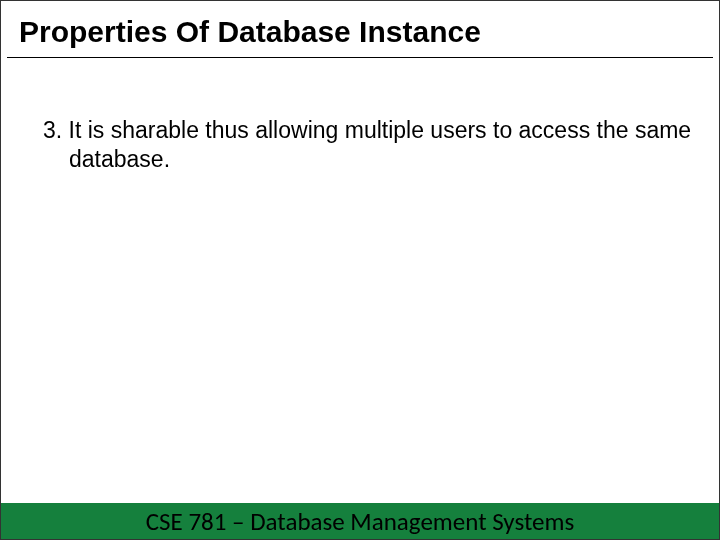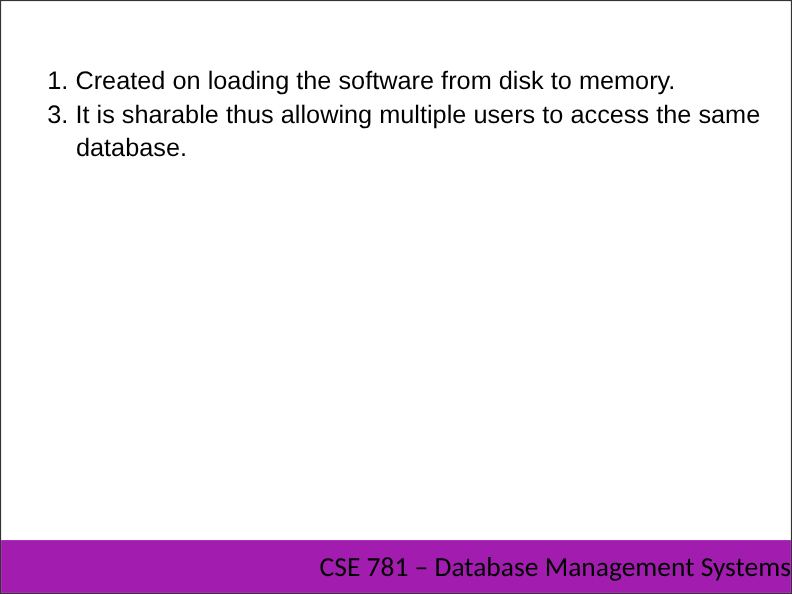--- a/index.html
+++ b/index.html
@@ -42,36 +42,38 @@
       margin-bottom: 2px;
       padding-left: 46px;
       text-indent: -26px;
       font-family: Arial, Helvetica, sans-serif;
     }
     .footer-bar {
       position: absolute;
       bottom: 0;
       left: 0;
       right: 0;
-      height: 48px;
-      background: #a21caf;
+      height: 36px;
+      background: #15803d;
       display: flex;
       align-items: center;
-      justify-content: flex-end;
+      justify-content: center;
     }
     .footer-text {
       font-size: 25px;
       color: #000;
       font-family: Calibri, Arial, sans-serif;
     }
   </style>
 </head>
 <body>
 
 <div class="slide">
+  <div class="title-area">
+    <h1 class="title">Properties Of Database Instance</h1>
+  </div>
   <div class="content-area">
-    <div class="list-item">1. Created on loading the software from disk to memory.</div>
     <div class="list-item">3. It is sharable thus allowing multiple users to access the same database.</div>
   </div>
   <div class="footer-bar">
     <div class="footer-text">CSE 781 – Database Management Systems</div>
   </div>
 </div>
 
 </body></html>

